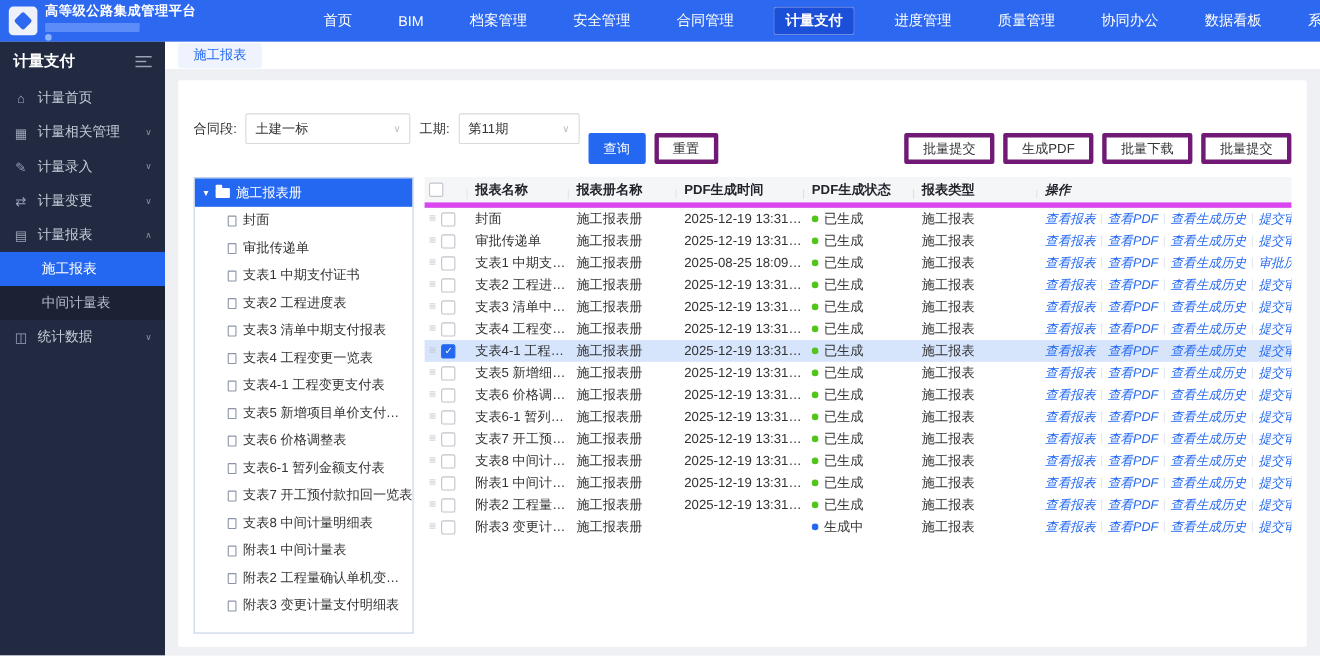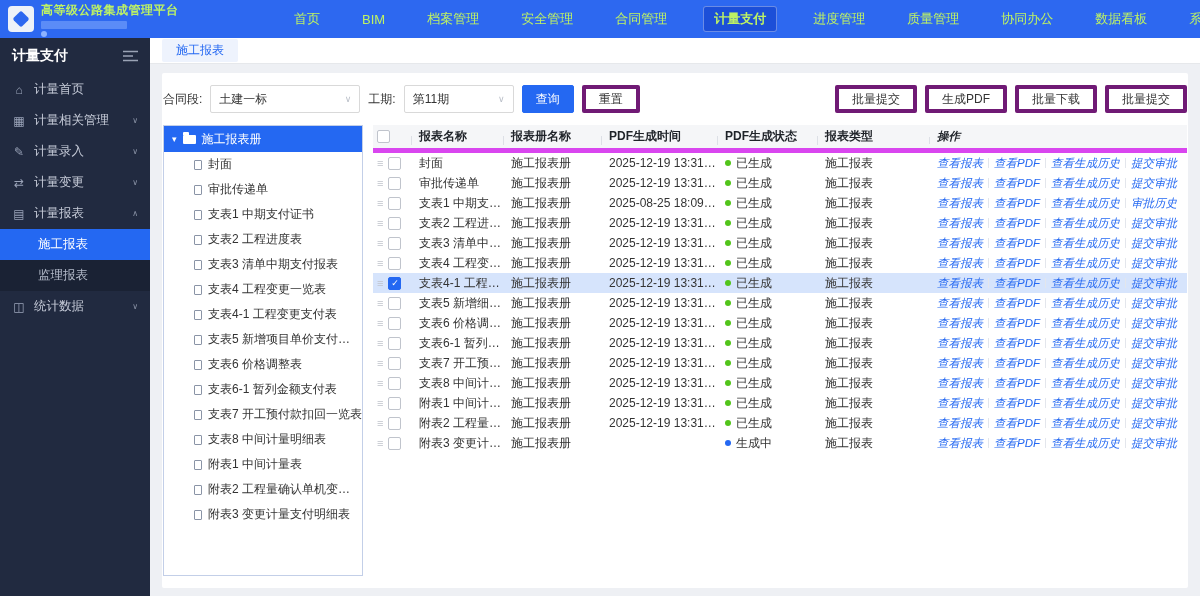--- a/index.html
+++ b/index.html
@@ -1,20 +1,20 @@
 <!DOCTYPE html>
 <html><head>
 <meta charset="utf-8">
 <style>
   * { margin:0; padding:0; box-sizing:border-box; }
   html,body { width:1200px; height:596px; overflow:hidden; }
   body { font-family:"Liberation Sans","DejaVu Sans",sans-serif; background:#eef0f4; font-size:12px; color:#333; }
 
   
-  .topnav { height:38px; background:#2d68f0; display:flex; align-items:center; color:#bef264; }
+  .topnav { height:38px; background:#2d68f0; display:flex; align-items:center; color:#ffffff; }
   .logo-area { width:150px; flex:none; display:flex; align-items:center; gap:7px; padding-left:8px; }
   .logo-img { width:26px; height:26px; background:#eef2f8; border-radius:4px; position:relative; flex:none; }
   .logo-img::after { content:''; position:absolute; left:7px; top:7px; width:12px; height:12px; background:#2d68f0; transform:rotate(45deg); border-radius:2px; }
   .logo-col { display:flex; flex-direction:column; min-width:0; }
   .logo-title { font-size:12px; font-weight:bold; white-space:nowrap; letter-spacing:.5px; }
   .logo-sub { margin-top:2px; width:86px; height:8px; background:#5b8cf7; border-radius:1px; }
   .logo-dot { margin-top:2px; width:6px; height:6px; border-radius:50%; background:#8db3ff; }
   .nav-items { display:flex; align-items:center; gap:30px; margin-left:138px; font-size:13px; white-space:nowrap; }
   .nav-item { cursor:pointer; padding:4px 6px; border-radius:3px; }
   .nav-item.active { background:#1c4fd8; padding:4px 11px; font-weight:bold; box-shadow:inset 0 0 0 1px rgba(255,255,255,.35); }
@@ -31,30 +31,30 @@
   .mi-caret { font-size:8px; color:#8a93a6; }
   .submenu { background:#1a2234; }
   .sub-item { height:31px; display:flex; align-items:center; padding-left:38px; font-size:12.5px; color:#b4bbca; cursor:pointer; }
   .sub-item.active { background:#2468f2; color:#fff; }
 
   
   .main { flex:1; display:flex; flex-direction:column; min-width:0; }
   .tabstrip { height:26px; background:#fff; border-bottom:1px solid #e6e8eb; display:flex; align-items:center; padding-left:12px; flex:none; }
   .tab-active { background:#eef3fd; color:#2468f2; font-size:12px; padding:3px 14px; border-radius:2px; cursor:pointer; }
   .content { flex:1; padding:9px 12px 8px 12px; min-height:0; }
-  .card { background:#fff; height:100%; border-radius:2px; padding:12px 1px; display:flex; flex-direction:column; }
+  .card { background:#fff; height:100%; border-radius:2px; padding:12px 14px; display:flex; flex-direction:column; }
 
   
   .filter-row { display:flex; align-items:center; gap:8px; margin-bottom:12px; flex:none; }
   .f-label { color:#333; }
   .select { height:28px; border:1px solid #d9d9d9; border-radius:2px; display:flex; align-items:center; justify-content:space-between; padding:0 8px; color:#333; cursor:pointer; background:#fff; }
   .select .arrow { color:#b9bec7; font-size:9px; margin-left:6px; }
   .sel-contract { width:150px; }
   .sel-period { width:110px;align-items:center; }
-  .btn { height:28px; padding:0 13px; border-radius:2px; display:inline-flex; align-items:center; cursor:pointer; font-size:12px; white-space:nowrap; }
+  .btn { height:28px; padding:0 13px; border-radius:2px; display:inline-flex; align-items:center; cursor:pointer; font-size:12px; white-space:nowrap;margin-top:36px; }
   .btn-primary { background:#2468f2; border:1px solid #2468f2; color:#fff; }
   .btn-default { background:#fff; border:4px solid #701a75; color:#333; }
   .right-btns { margin-left:auto; display:flex; gap:8px; }
 
   
   .body-row { flex:1; display:flex; min-height:0; }
   .tree-panel { width:200px; flex:none; border:1px solid #c3cfe8; overflow:hidden; display:flex; flex-direction:column; }
   .tree-root { height:26px; flex:none; background:#2468f2; color:#fff; display:flex; align-items:center; gap:6px; padding:0 8px; cursor:pointer; }
   .tree-caret { font-size:9px; }
   .folder-icon { width:13px; height:9px; background:#fff; border-radius:1px; position:relative; flex:none; }
@@ -145,21 +145,21 @@
           <span class="mi-label">计量变更</span>
           <span class="mi-caret">∨</span>
         </div>
         <div class="menu-item">
           <span class="mi-icon">▤</span>
           <span class="mi-label">计量报表</span>
           <span class="mi-caret">∧</span>
         </div>
         <div class="submenu">
           <div class="sub-item active">施工报表</div>
-          <div class="sub-item">监理报表</div>
+          <div class="sub-item">中间计量表</div>
         </div>
         <div class="menu-item">
           <span class="mi-icon">◫</span>
           <span class="mi-label">统计数据</span>
           <span class="mi-caret">∨</span>
         </div>
       </div>
   </aside>
 
   <div class="main">

